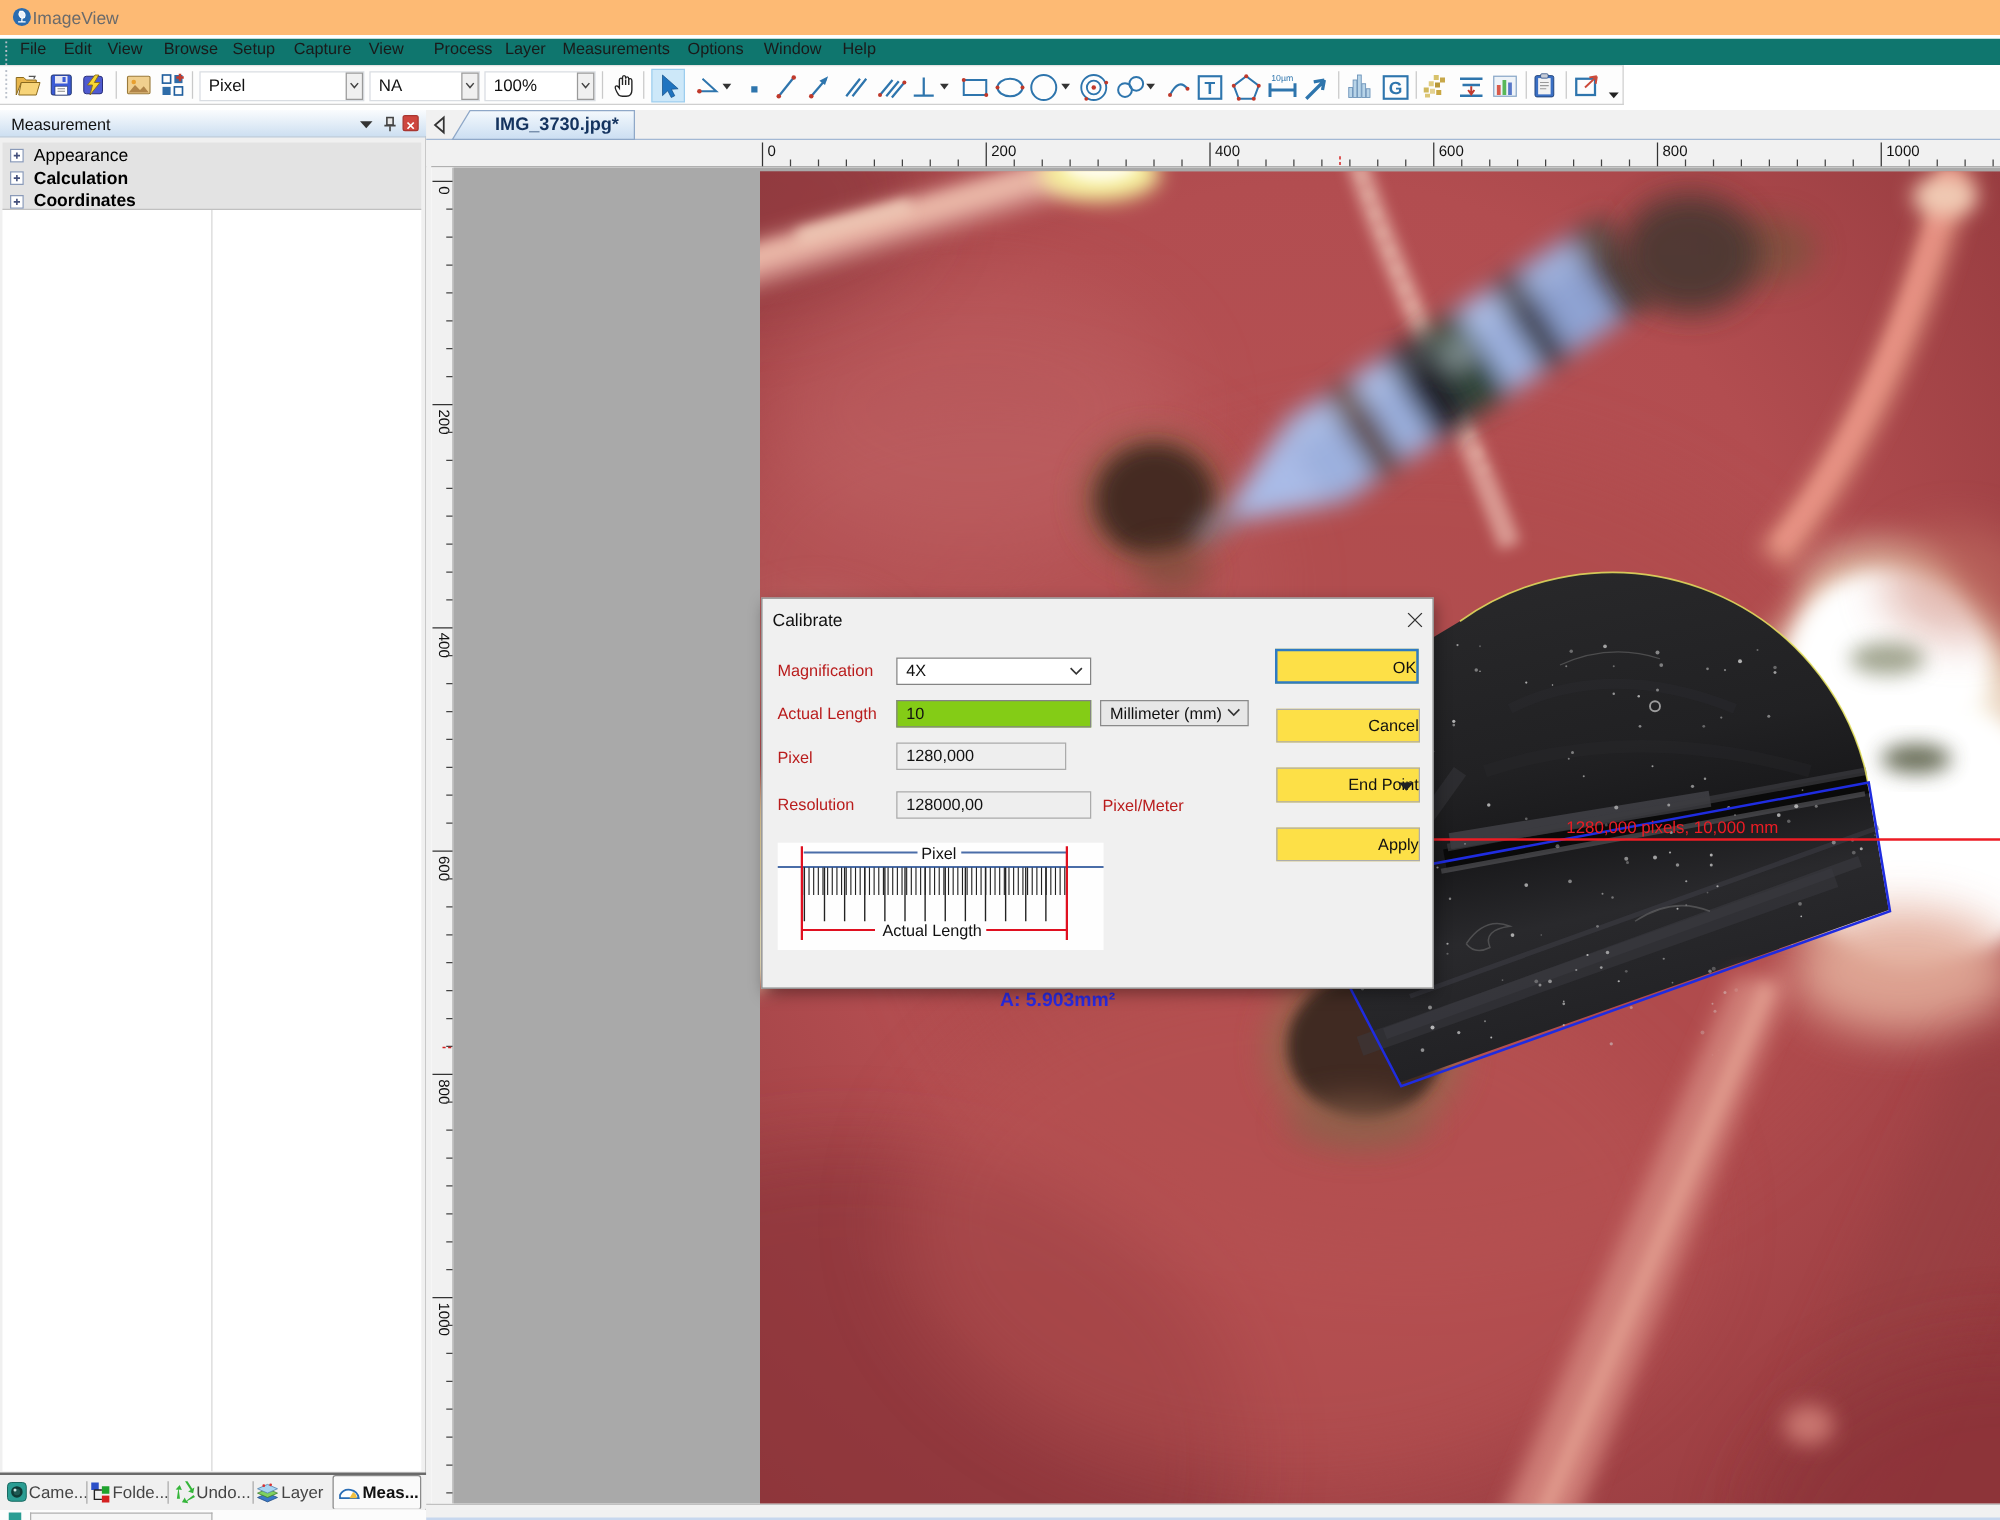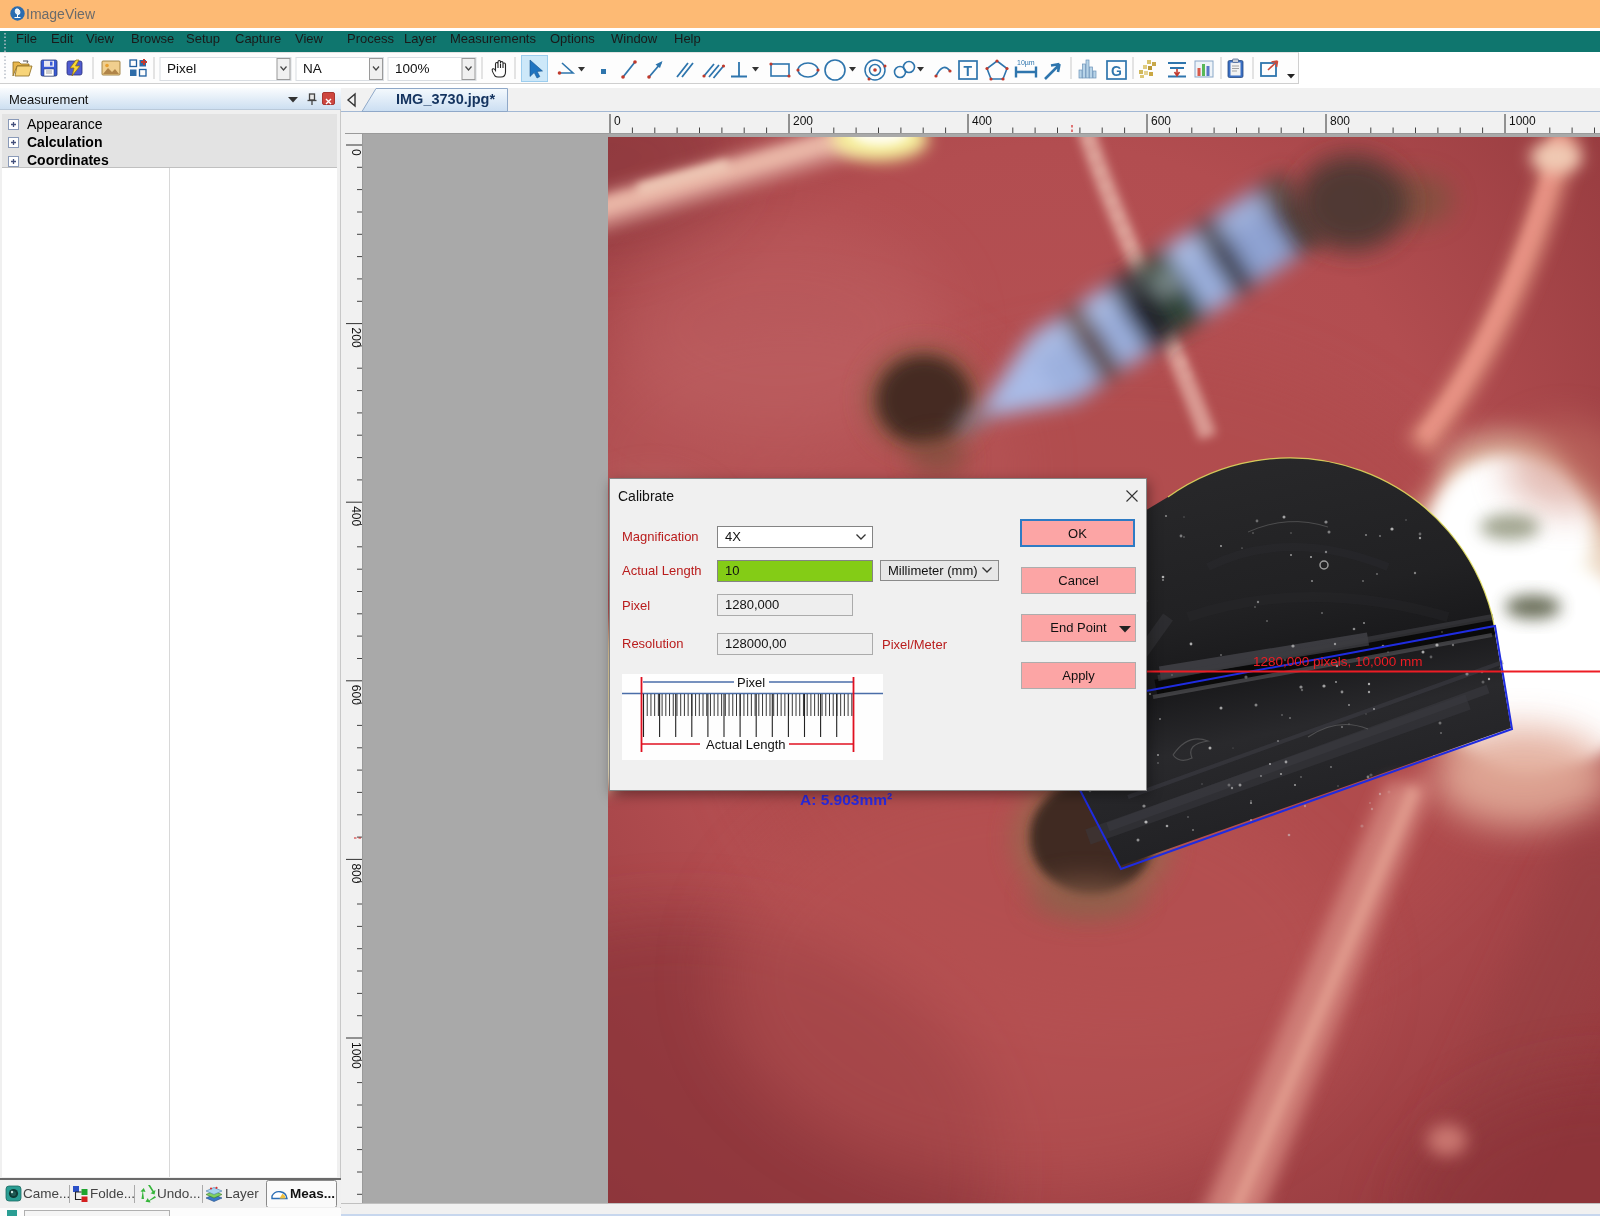--- a/index.html
+++ b/index.html
@@ -1,21 +1,21 @@
 <!DOCTYPE html>
 <html><head><meta charset="utf-8"><title>ImageView</title>
 <style>
 *{margin:0;padding:0;box-sizing:border-box}
 html,body{width:1600px;height:1216px;overflow:hidden}
 body{font-family:"Liberation Sans",sans-serif;background:#fff;position:relative;color:#111}
 .abs{position:absolute}
 .menu span{position:absolute;top:0;font-size:13px;color:#1a1a1a}
 .dlg{background:#f0f0f0;border:1px solid #848484;box-shadow:2px 4px 12px rgba(0,0,0,.38)}
 .dlg .lbl{position:absolute;font-size:13px;color:#b91c1c}
-.btn{position:absolute;background:#fca5a5;border:1px solid #adadad;font-size:13px;color:#111;text-align:center}
+.btn{position:absolute;background:#fde047;border:1px solid #adadad;font-size:13px;color:#111;text-align:right}
 .inp{position:absolute;font-size:13px;color:#111;padding-left:7px}
 </style></head><body>
 
 <div class="abs" style="left:0;top:0;width:1600px;height:28px;background:#fdba74">
  <svg class="abs" style="left:10px;top:6px" width="15" height="15" viewBox="0 0 15 15">
   <circle cx="7.5" cy="7.5" r="7.2" fill="#2a6cb0"></circle>
   <path d="M4.5 11.5 L10.5 11.5 M7.5 11.5 L7.5 8.5 M6 3 C4.5 5.5 5.5 8 8 8.5 L9.5 8 C10.5 6 9.5 4 8 3 Z" stroke="#fff" stroke-width="1" fill="#e8f0fa"></path>
  </svg>
  <span class="abs" style="left:26px;top:6px;font-size:14px;color:#6b6b6b">ImageView</span>
 </div>

